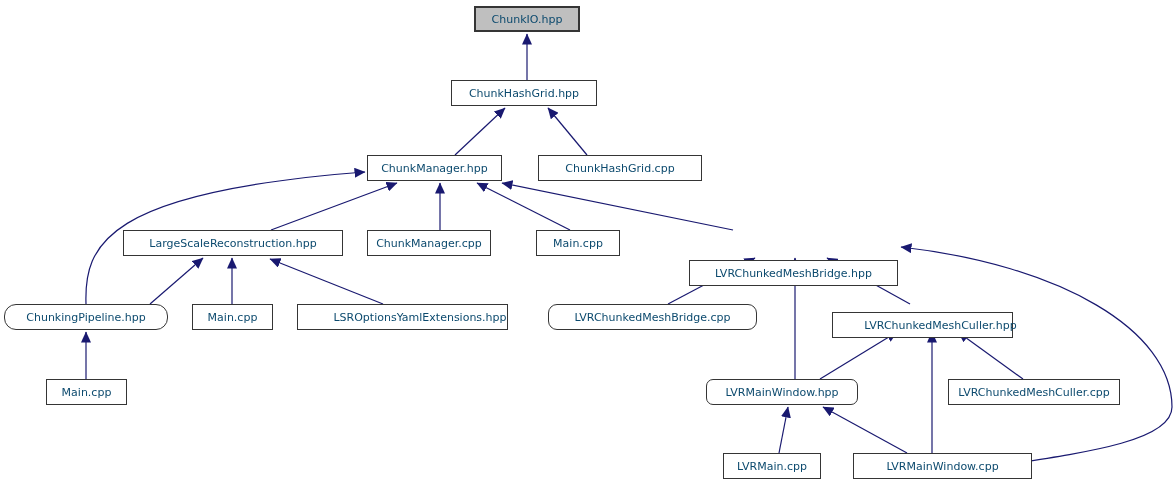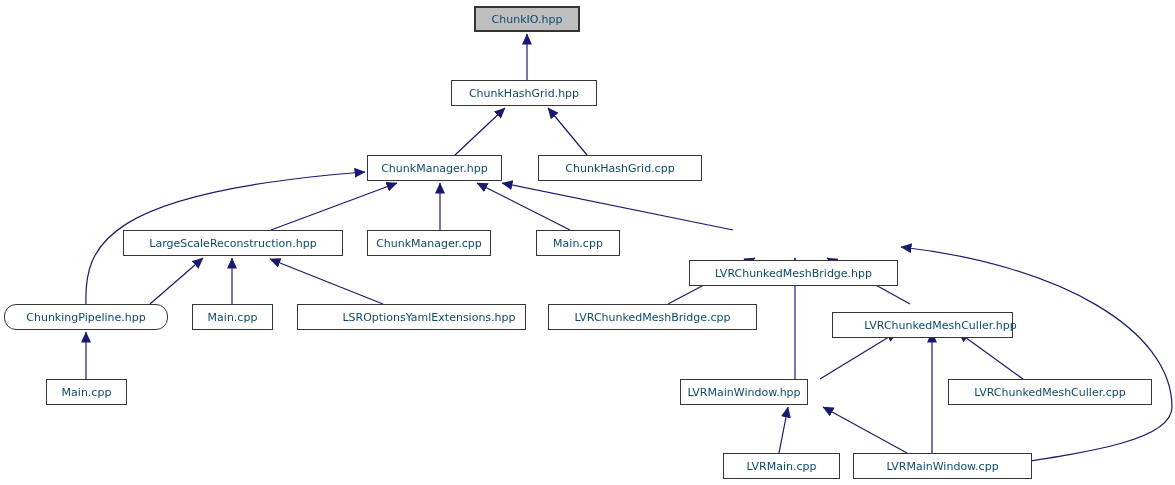--- a/index.html
+++ b/index.html
@@ -106,38 +106,38 @@
       </div>
       <div class="node" style="left: 689px; top: 230px; width: 209px; margin-top: 30px;">
         <span class="node-label">LVRChunkedMeshBridge.hpp</span>
       </div>
       <div class="node" style="left: 4px; top: 304px; width: 164px; border-radius: 12px;">
         <span class="node-label">ChunkingPipeline.hpp</span>
       </div>
       <div class="node" style="left: 192px; top: 304px; width: 81px;">
         <span class="node-label">Main.cpp</span>
       </div>
-      <div class="node" style="left: 297px; top: 304px; width: 229px; padding-left: 35px;">
+      <div class="node" style="left: 297px; top: 304px; width: 211px; padding-left: 35px;">
         <span class="node-label">LSROptionsYamlExtensions.hpp</span>
       </div>
-      <div class="node" style="left: 548px; top: 304px; width: 209px;">
+      <div class="node" style="left: 548px; top: 304px; width: 209px; border-radius: 9px;">
         <span class="node-label">LVRChunkedMeshBridge.cpp</span>
       </div>
       <div class="node" style="left: 832px; top: 312px; width: 181px; padding-left: 36px;">
         <span class="node-label">LVRChunkedMeshCuller.hpp</span>
       </div>
       <div class="node" style="left: 46px; top: 379px; width: 81px;">
         <span class="node-label">Main.cpp</span>
       </div>
-      <div class="node" style="left: 680px; top: 379px; width: 128px;">
+      <div class="node" style="left: 706px; top: 379px; width: 152px; border-radius: 7px;">
         <span class="node-label">LVRMainWindow.hpp</span>
       </div>
-      <div class="node" style="left: 948px; top: 379px; width: 204px;">
+      <div class="node" style="left: 948px; top: 379px; width: 172px;">
         <span class="node-label">LVRChunkedMeshCuller.cpp</span>
       </div>
-      <div class="node" style="left: 723px; top: 453px; width: 117px;">
+      <div class="node" style="left: 723px; top: 453px; width: 98px;">
         <span class="node-label">LVRMain.cpp</span>
       </div>
       <div class="node" style="left: 853px; top: 453px; width: 179px;">
         <span class="node-label">LVRMainWindow.cpp</span>
       </div>
     </div>
 </div>
 
 </body></html>

